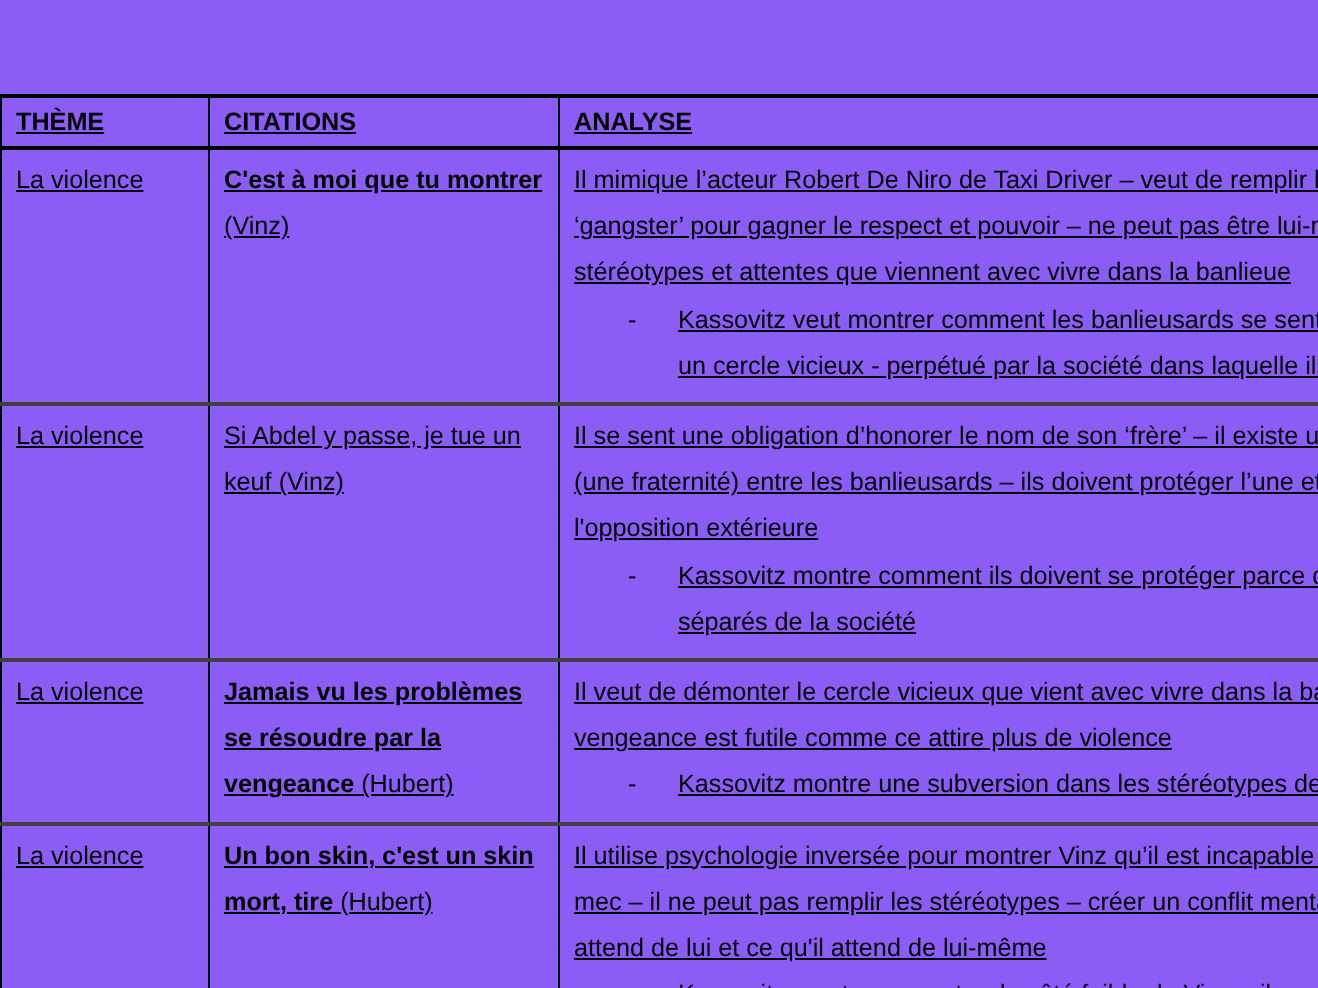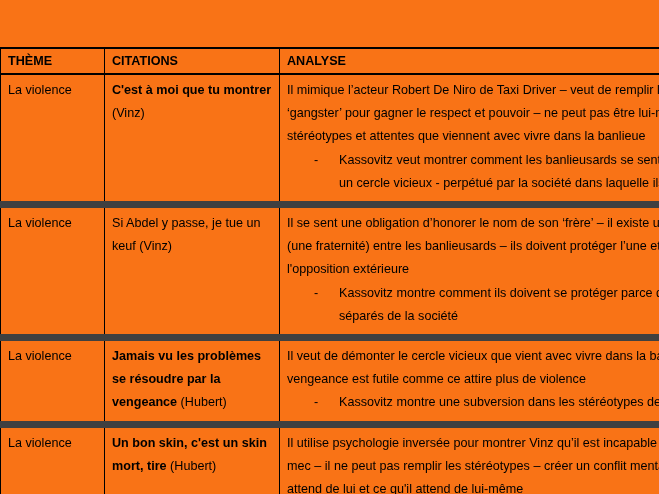--- a/index.html
+++ b/index.html
@@ -13,22 +13,23 @@
     overflow: hidden;
     font-family: "Liberation Sans", sans-serif;
     color: #000000;
   }
 
   
   .page {
     position: relative;
     width: 659px;
     height: 494px;
-    background: #f97316;
+    background: #8b5cf6;
     overflow: hidden;
+    text-decoration: underline;
   }
 
   .top-margin {
     height: 47px;
     width: 100%;
   }
 
   .grid-wrap {
     width: 760px;           
     overflow: hidden;
@@ -42,21 +43,21 @@
   }
 
   table.analysis-grid col.col-theme    { width: 104px; }
   table.analysis-grid col.col-citation { width: 175px; }
   table.analysis-grid col.col-analyse  { width: 481px; }
 
   table.analysis-grid th,
   table.analysis-grid td {
     border-left: 1px solid #000;
     border-right: 1px solid #000;
-    border-bottom: 7px solid #404040;
+    border-bottom: 2px solid #404040;
     vertical-align: top;
     padding: 4px 7px 6px 7px;
     line-height: 23.2px;
     text-align: left;
     font-weight: normal;
   }
 
   
   table.analysis-grid thead th {
     border-top: 2.4px solid #000;

